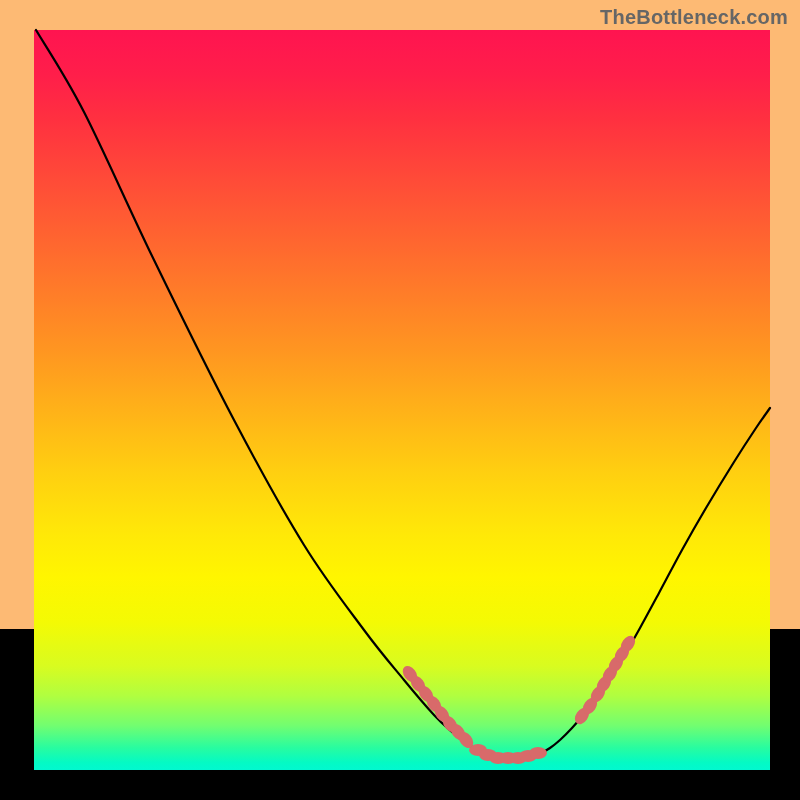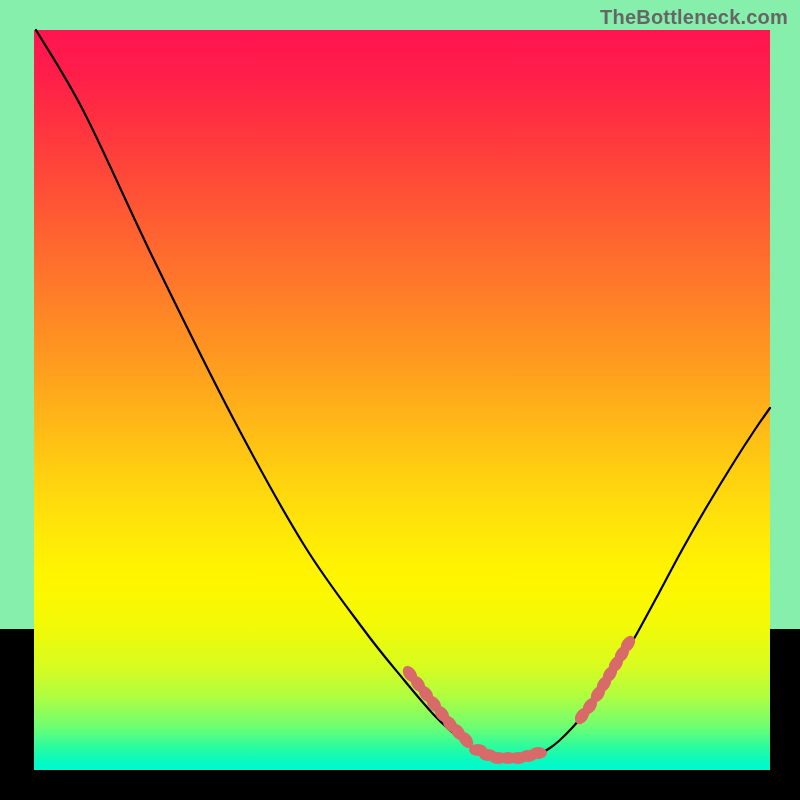--- a/index.html
+++ b/index.html
@@ -10,21 +10,21 @@
     background: #000000;
     overflow: hidden;
     font-family: Arial, Helvetica, sans-serif;
   }
   .frame {
     position: absolute;
     left: 0;
     top: 0;
     width: 800px;
     height: 629px;
-    background: #86efac;
+    background: #fdba74;
   }
   .plot-area {
     position: absolute;
     left: 34px;
     top: 30px;
     width: 736px;
     height: 740px;
     
     background: linear-gradient(
       to bottom,

